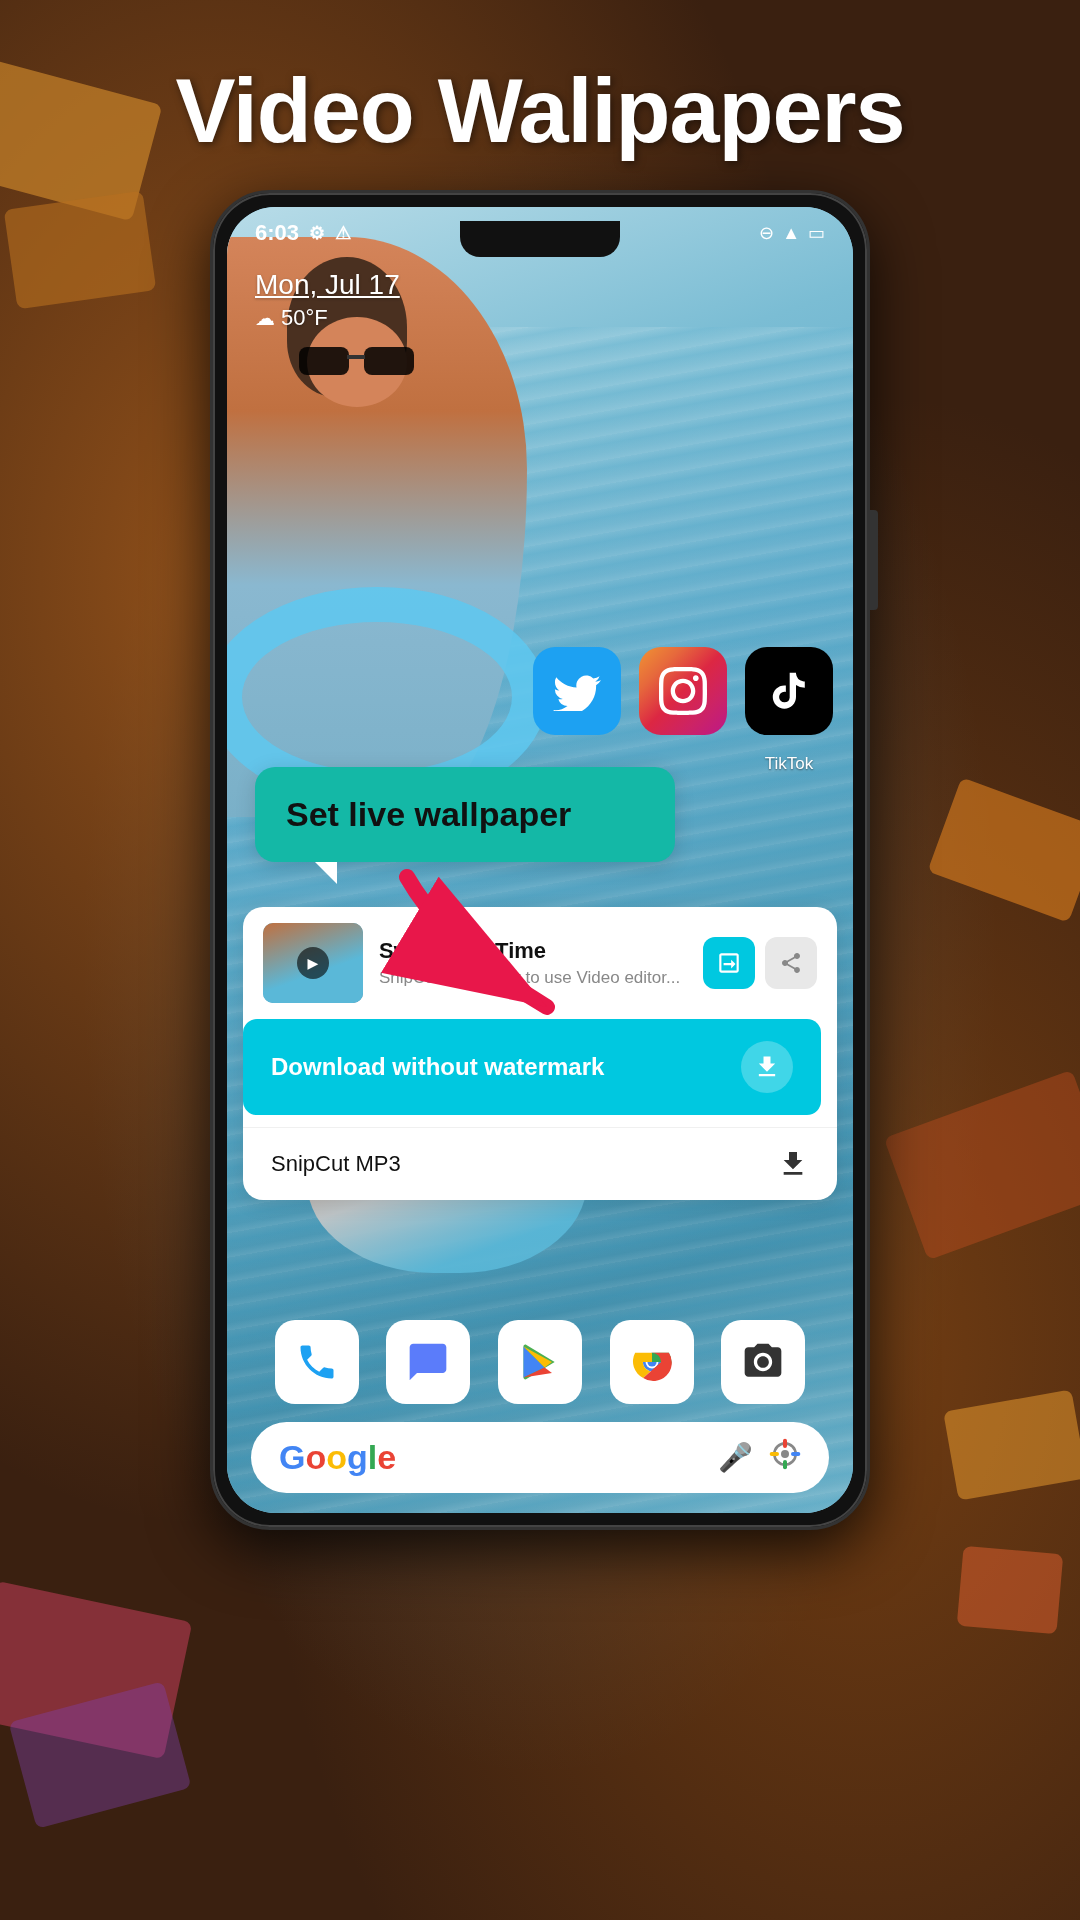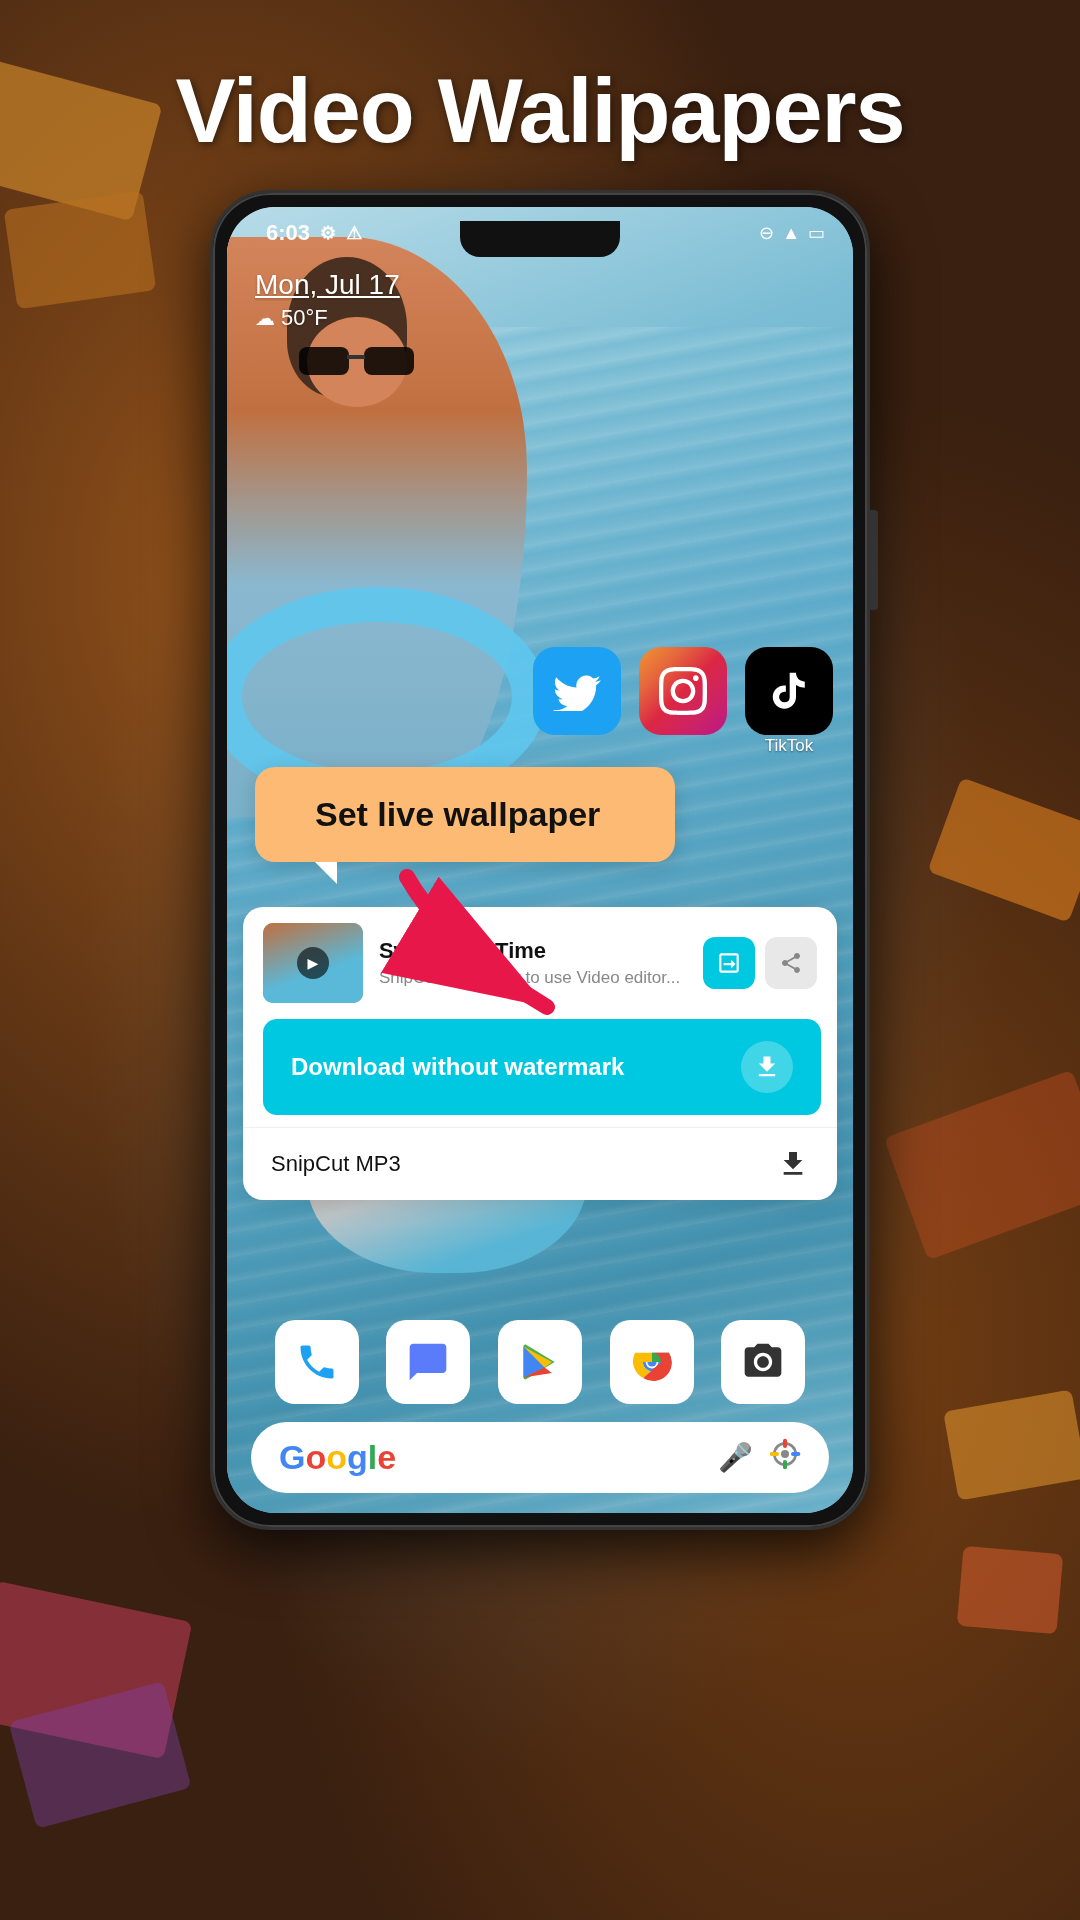--- a/index.html
+++ b/index.html
@@ -241,21 +241,20 @@
       padding: 0 28px;
       z-index: 20;
     }
     .status-left {
       display: flex;
       align-items: center;
       gap: 10px;
       color: white;
       font-size: 22px;
       font-weight: 600;
-      margin-left: 11px;
     }
     .status-right {
       display: flex;
       align-items: center;
       gap: 8px;
       color: white;
     }
 
     
     .date-weather {
@@ -303,37 +302,37 @@
       background: linear-gradient(135deg, #f09433 0%, #e6683c 25%, #dc2743 50%, #cc2366 75%, #bc1888 100%);
     }
     .app-icon-tiktok {
       background: #000;
     }
     .app-label {
       font-size: 18px;
       color: white;
       text-align: left;
       text-shadow: 0 1px 2px rgba(0,0,0,0.5);
-      margin-top: 1px;
+      margin-top: 19px;
     }
     .app-icon-wrapper {
       display: flex;
       flex-direction: column;
       align-items: center;
     }
 
     
     .set-wallpaper-popup {
       position: absolute;
       top: 560px;
       left: 28px;
       width: 420px;
-      background: #fdba74;
+      background: #14b8a6;
       border-radius: 20px;
-      padding: 28px 60px;
+      padding: 28px 31px;
       z-index: 30;
       box-shadow: 0 4px 20px rgba(0,0,0,0.15);
     }
     .set-wallpaper-popup::after {
       content: '';
       position: absolute;
       bottom: -22px;
       left: 60px;
       width: 0;
       height: 0;
@@ -431,21 +430,21 @@
       background: #00C8E0;
       color: white;
     }
     .action-btn-gray {
       background: #E8E8E8;
       color: #666;
     }
 
     
     .download-watermark-btn {
-      margin: 0 16px 12px 20px;
+      margin: 0 16px 12px 0;
       background: #00C8E0;
       border-radius: 14px;
       padding: 22px 28px;
       display: flex;
       align-items: center;
       justify-content: space-between;
       position: relative;
       z-index: 35;
     }
     .download-watermark-text {

